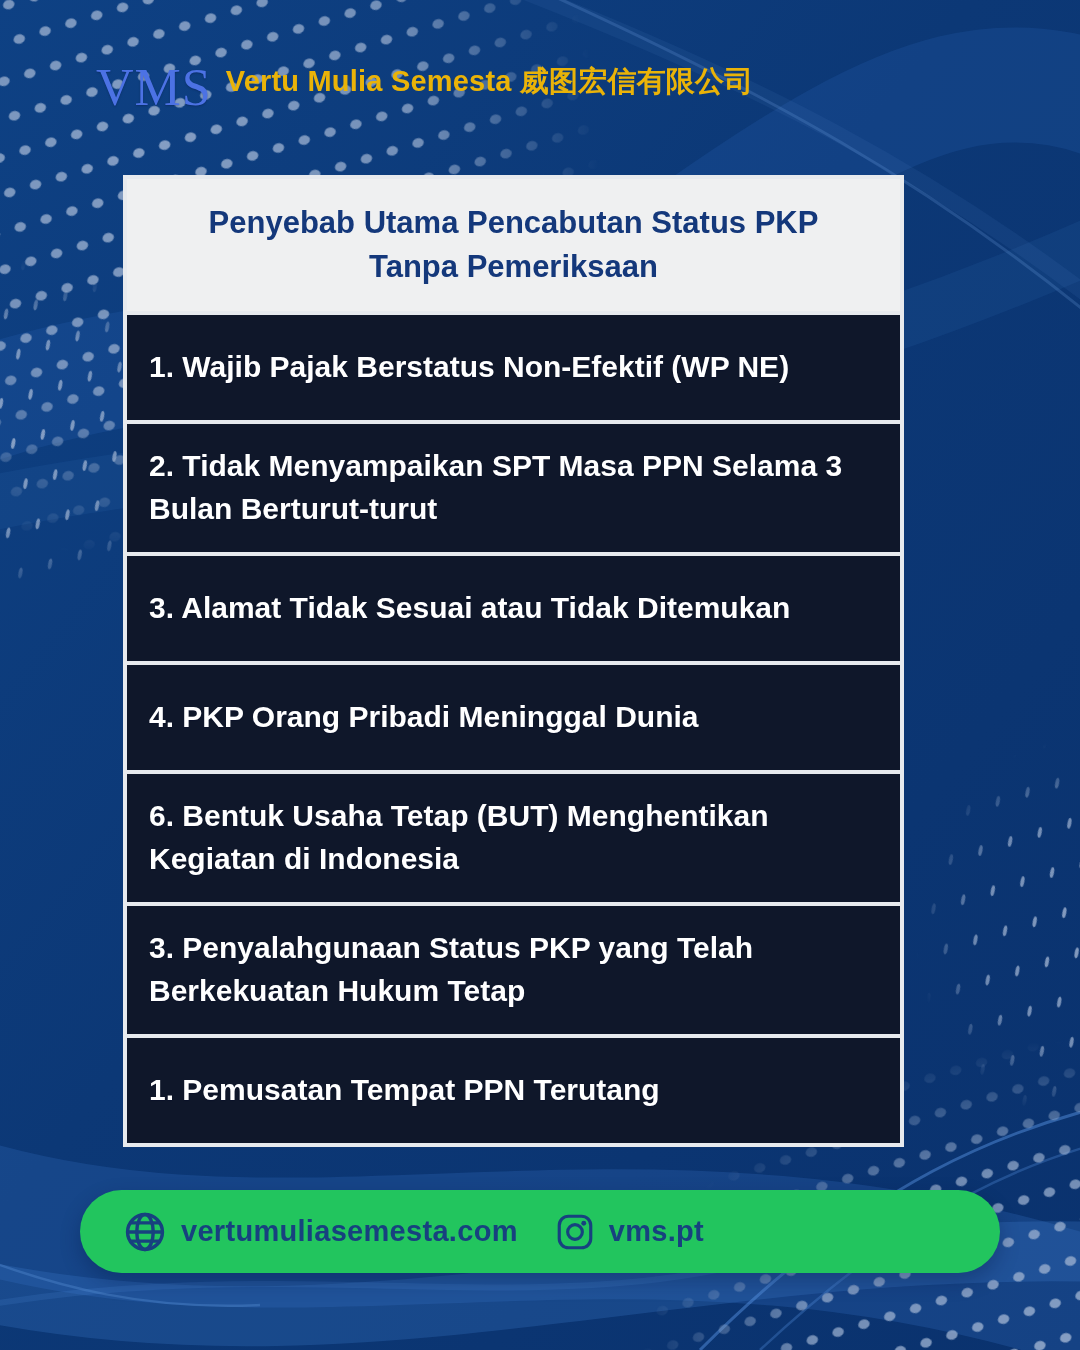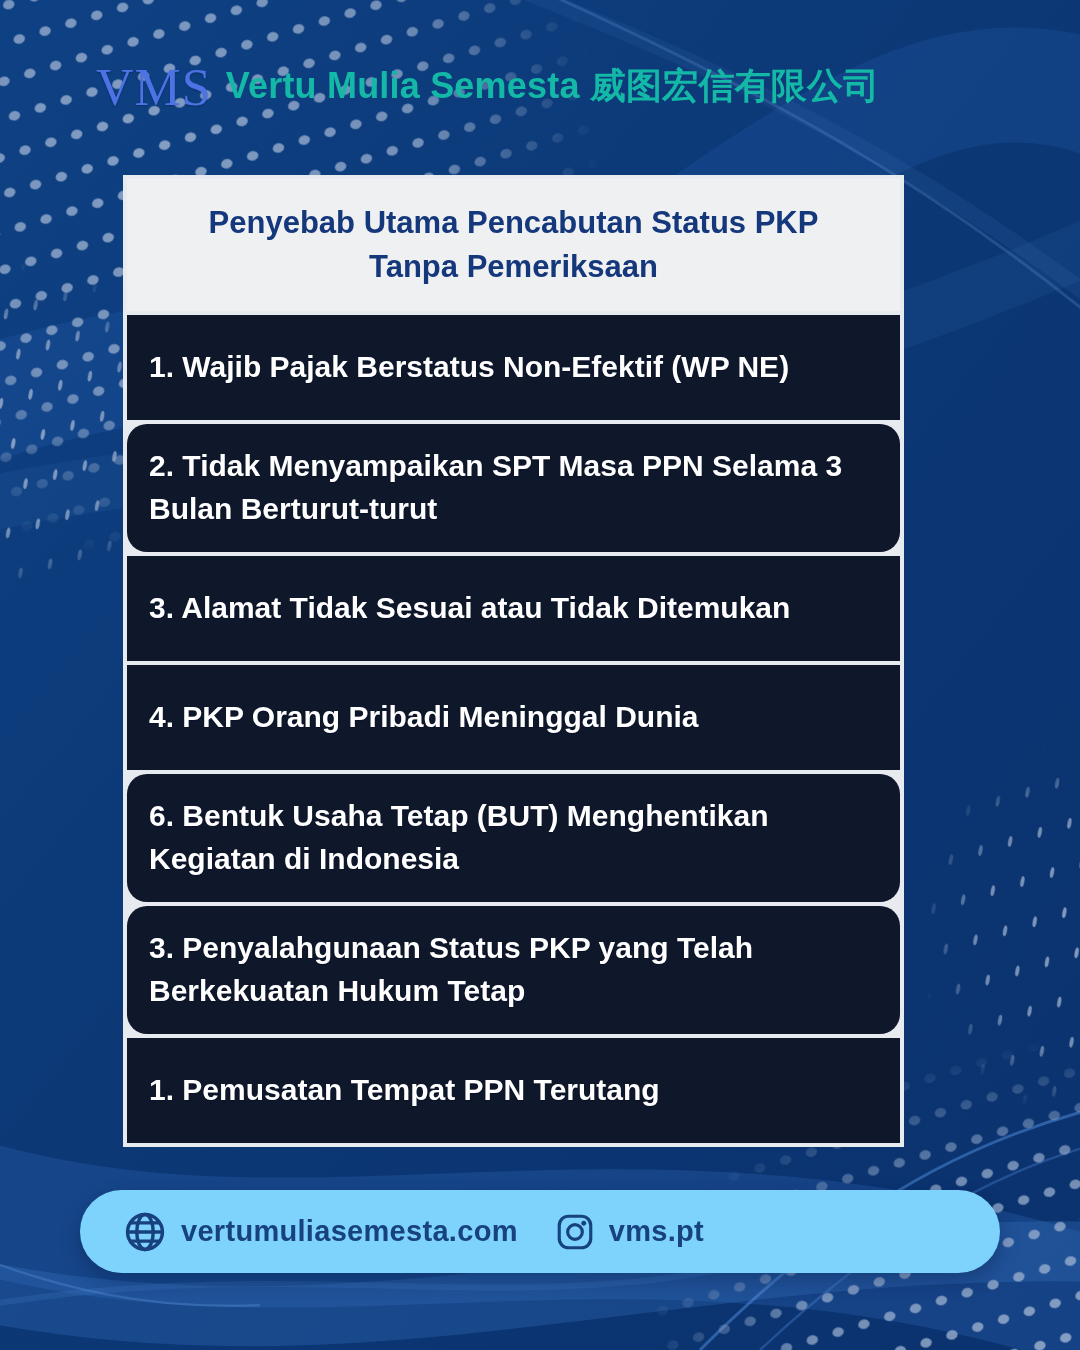--- a/index.html
+++ b/index.html
@@ -23,22 +23,22 @@
   }
   .brand-logo {
     font-family: "Liberation Serif", "DejaVu Serif", serif;
     font-size: 52px; font-weight: 500;
     color: #4C72E4;
     letter-spacing: 1px;
     line-height: 1;
     text-shadow: 0 1px 2px rgba(0,0,40,.25);
   }
   .brand-name {
-    font-size: 36px; font-weight: 700;
-    color: #14b8a6;
+    font-size: 29px; font-weight: 700;
+    color: #eab308;
     letter-spacing: .2px;
   }
   
   .pkp-table {
     position: absolute; left: 123px; top: 175px;
     width: 781px;
     box-sizing: border-box;
     background: #E7EAEE;           
     padding: 4px;
     display: flex; flex-direction: column; gap: 4px;
@@ -56,27 +56,27 @@
   .t-row {
     background: #0f172a;
     color: #FFFFFF;
     font-size: 30px; font-weight: 700;
     line-height: 1.42;
     display: flex; align-items: center;
     padding: 0 34px 0 22px;
     text-shadow: 0 1px 1px rgba(0,10,40,.35);
   }
   .t-row.h1 { min-height: 105px; }
-  .t-row.h2 { min-height: 128px; border-radius: 20px; }
+  .t-row.h2 { min-height: 128px; }
   
   .contact-pill {
     position: absolute; left: 80px; top: 1190px;
     width: 920px; height: 83px;
     box-sizing: border-box;
-    background: #7dd3fc;
+    background: #22c55e;
     border-radius: 42px;
     display: flex; align-items: center;
     padding: 0 36px 0 42px;
     gap: 14px;
     box-shadow: 0 8px 20px rgba(0, 20, 60, .30);
   }
   .contact-item {
     display: flex; align-items: center; gap: 13px;
     color: #17417F;
     font-size: 29px; font-weight: 600;

